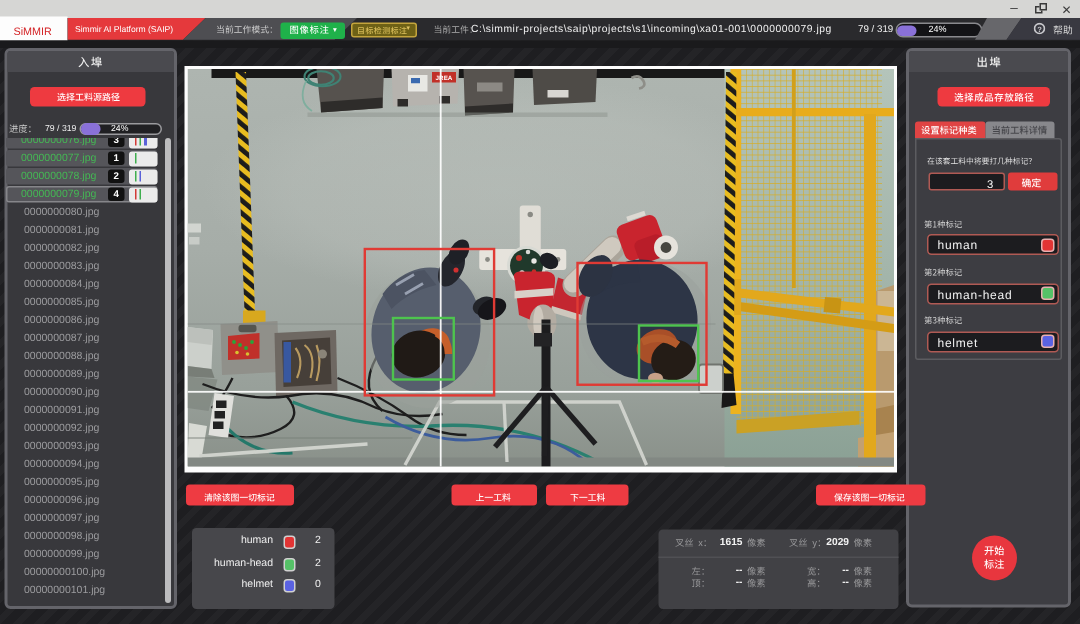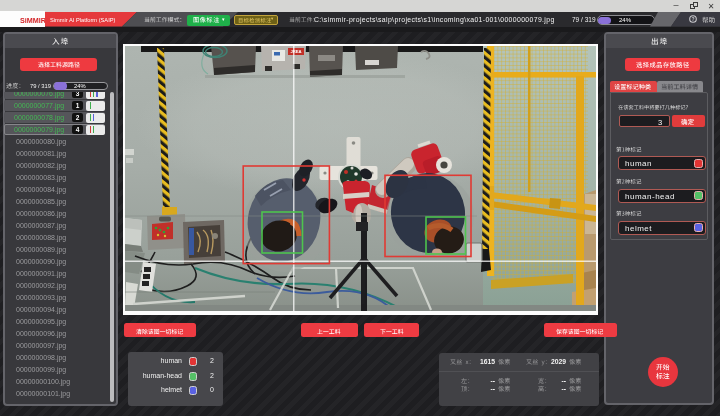--- a/index.html
+++ b/index.html
@@ -93,21 +93,21 @@
         <path id="g80" d="M286 -559H719V-468H286ZM211 -614V-413H797V-614ZM441 -826 470 -736H59V-670H937V-736H553C542 -768 527 -810 513 -843ZM96 -357V79H168V-294H830V1C830 12 825 16 813 16C801 16 754 17 711 15C720 31 731 54 735 72C799 72 842 72 869 63C896 53 905 37 905 0V-357ZM281 -235V21H352V-29H706V-235ZM352 -179H638V-85H352Z"></path>
       </defs>
     </svg>
 <div class="abs" style="left:0;top:0;width:720px;height:12px;background:#d6d6d4"></div>
     <div class="t" style="left:669px;top:0px;width:14px;height:12px;color:#3a3a3a;font-size:9px;text-align:center;line-height:10px">–</div>
     <div class="abs" style="left:690px;top:3.5px;width:5px;height:5px;border:1px solid #3a3a3a"></div>
     <div class="abs" style="left:692.5px;top:1.5px;width:5px;height:5px;border:1px solid #3a3a3a;background:#d6d6d4"></div>
     <div class="t" style="left:705px;top:1px;width:12px;height:12px;color:#3a3a3a;font-size:8px;text-align:center;line-height:11px">✕</div>
     <div class="abs" style="left:0;top:12px;width:720px;height:14.5px;background:#2a2a2d"></div>
     <div class="abs" style="left:0;top:11px;width:45px;height:15.5px;background:#fdfdfd"></div>
-    <div class="t" style="left:20px;top:16px;font-size:7.2px;font-weight:bold;color:#d42427">SiMMIR</div>
+    <div class="t" style="left:9px;top:16px;font-size:7.2px;font-weight:normal;color:#d42427">SiMMIR</div>
     <svg class="abs" style="left:45px;top:12px" width="95" height="14.5" viewBox="0 0 95 14.5">
       <polygon points="0,0 92,0 77,14.5 0,14.5" fill="#e5393c"></polygon>
     </svg>
     <div class="t" style="left:50px;top:16.6px;font-size:5.7px;color:#fff">Simmir AI Platform (SAIP)</div>
     <svg class="abs" style="left:122px;top:12px" width="118" height="14.5" viewBox="0 0 118 14.5">
       <polygon points="15,0 116,0 101,14.5 0,14.5" fill="#4e4e52"></polygon>
     </svg>
     <svg style="position:absolute;left:144px;top:17.4px;overflow:visible" width="41.3" height="5.9" viewBox="0 -820 7000 1000" fill="#d4d4d4">
       <use href="#g0"></use>
       <use href="#g1" x="1000"></use>

